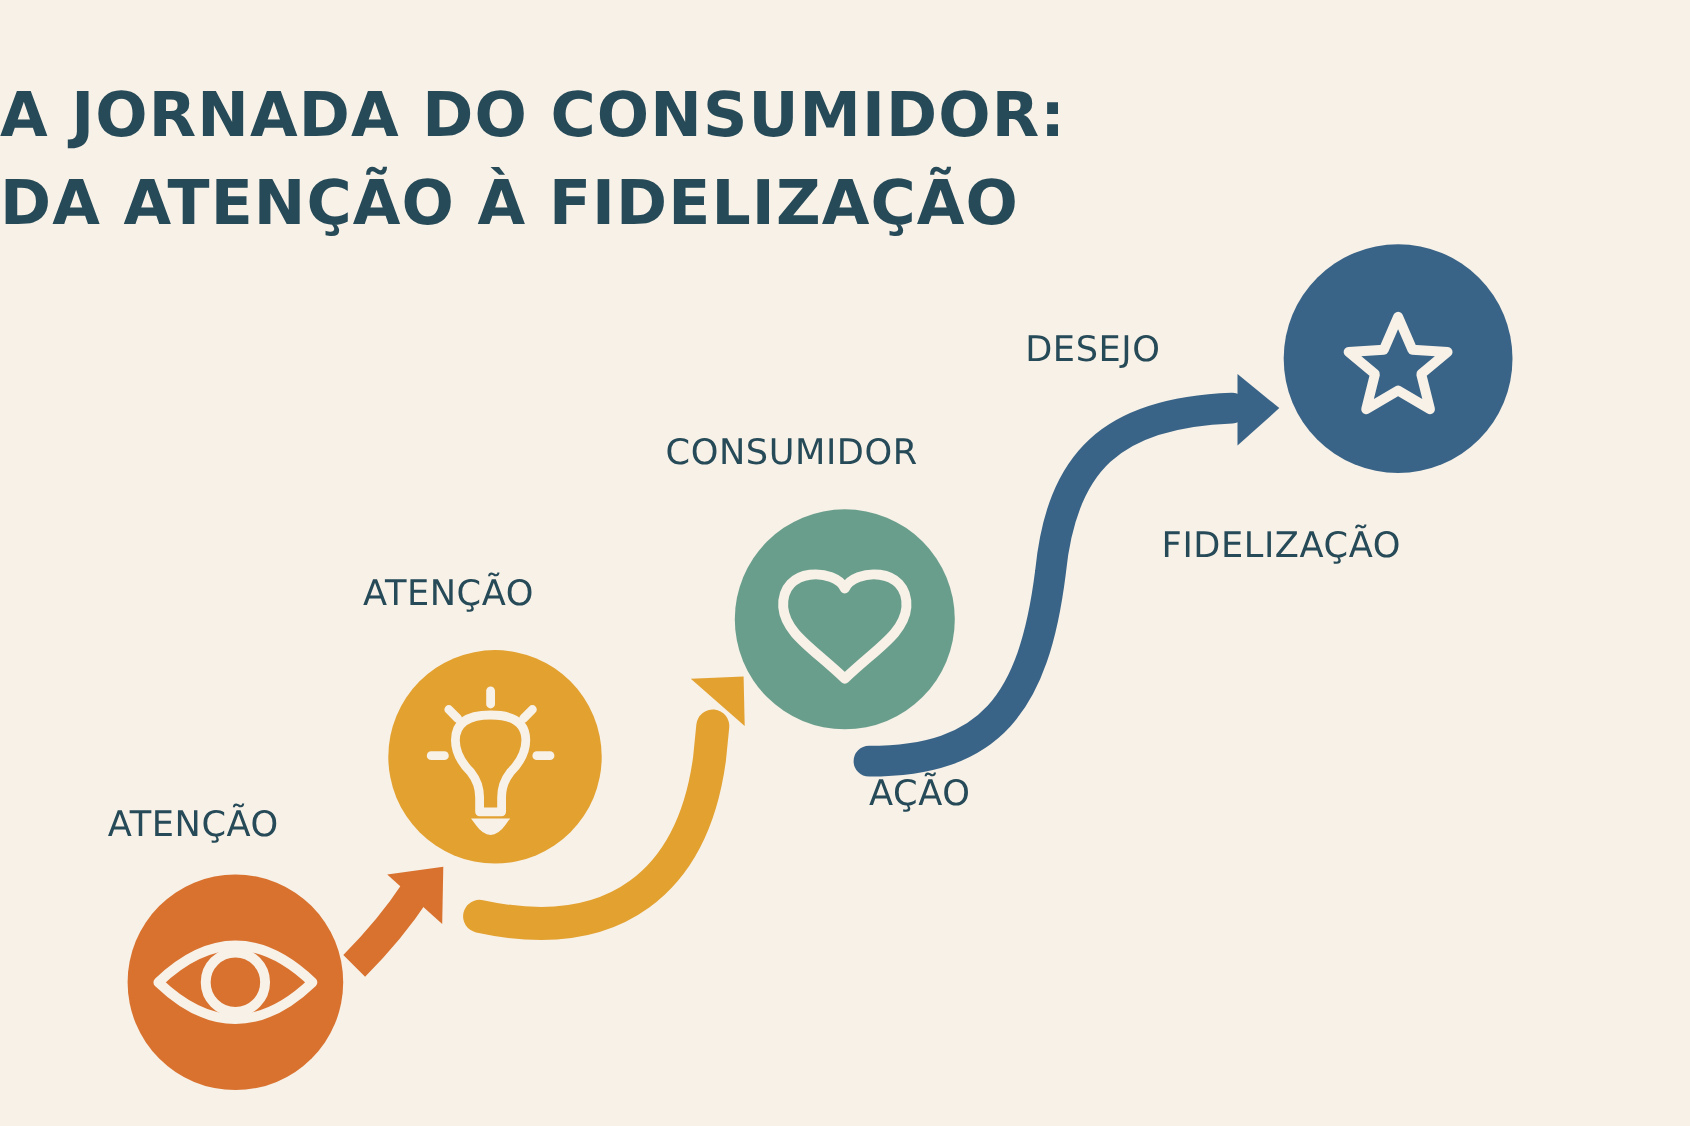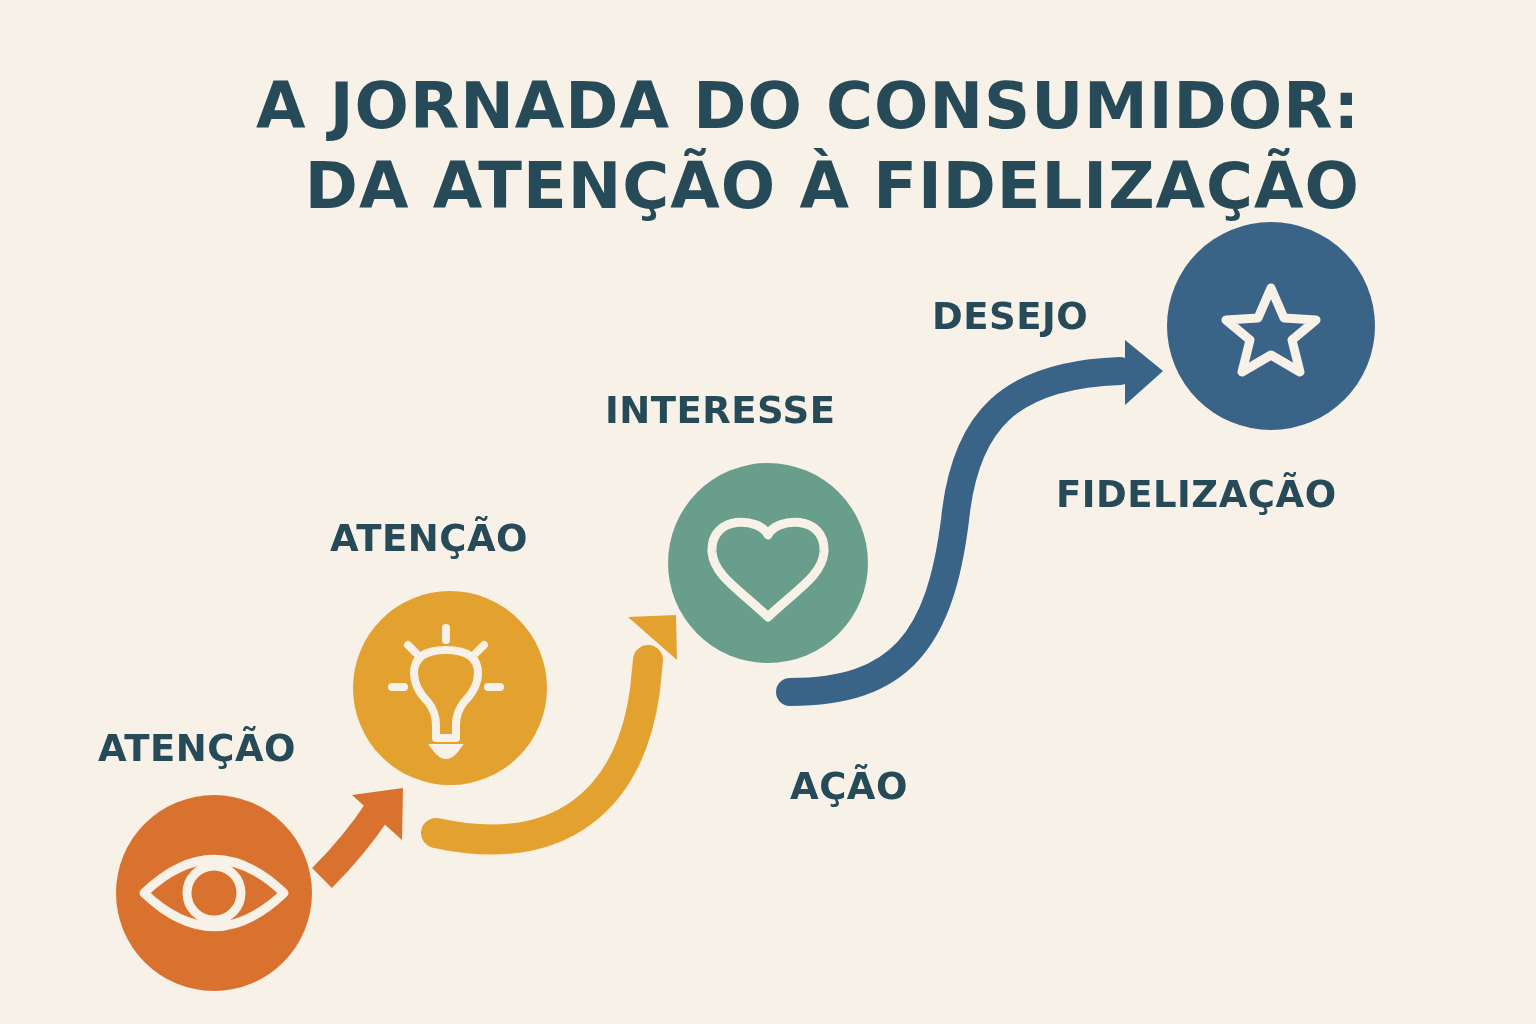--- a/index.html
+++ b/index.html
@@ -3,30 +3,30 @@
 <meta charset="utf-8">
 <style>
   html, body { margin: 0; padding: 0; }
   body {
     width: 1536px; height: 1024px; overflow: hidden;
     background: #F7F1E8;
     position: relative;
     font-family: "DejaVu Sans", "Liberation Sans", sans-serif;
   }
   .title {
-    position: absolute; left: 0; width: 1360px; text-align: right;
+    position: absolute; left: 0; width: 1360px; text-align: left;
     color: #264A57; font-weight: bold; letter-spacing: 1px;
-    font-size: 64px; line-height: 76px;
+    font-size: 56px; line-height: 76px;
   }
   #title-line1 { top: 68px; }
   #title-line2 { top: 148px; }
   svg.diagram { position: absolute; left: 0; top: 0; }
   .label {
-    position: absolute; color: #264A57; font-weight: bold;
-    font-size: 37px; line-height: 50px; white-space: nowrap;
+    position: absolute; color: #264A57; font-weight: normal;
+    font-size: 32px; line-height: 50px; white-space: nowrap;
     letter-spacing: 0.5px;
   }
 </style>
 </head>
 <body>
 
 <div class="title" id="title-line1">A JORNADA DO CONSUMIDOR:</div>
 <div class="title" id="title-line2">DA ATENÇÃO À FIDELIZAÇÃO</div>
 
 <svg class="diagram" width="1536" height="1024" viewBox="0 0 1536 1024">
@@ -73,16 +73,16 @@
   </g>
 
   <g>
     <circle cx="1271" cy="326" r="104" fill="#3A6487"></circle>
     <polygon points="1271,288 1284,318 1316,320 1292,340 1300,372 1271,355 1242,372 1250,340 1226,320 1258,318" fill="none" stroke="#F7F1E8" stroke-width="9" stroke-linejoin="round"></polygon>
   </g>
 </svg>
 
 <div class="label" style="left:98px; top:724px;">ATENÇÃO</div>
 <div class="label" style="left:330px; top:514px;">ATENÇÃO</div>
-<div class="label" style="left:605px; top:386px;">INTERESSE</div>
+<div class="label" style="left:605px; top:386px;">CONSUMIDOR</div>
 <div class="label" style="left:1056px; top:470px;">FIDELIZAÇÃO</div>
-<div class="label" style="left:790px; top:762px;">AÇÃO</div>
+<div class="label" style="left:790px; top:696px;">AÇÃO</div>
 <div class="label" style="left:932px; top:292px;">DESEJO</div>
 
 </body></html>

